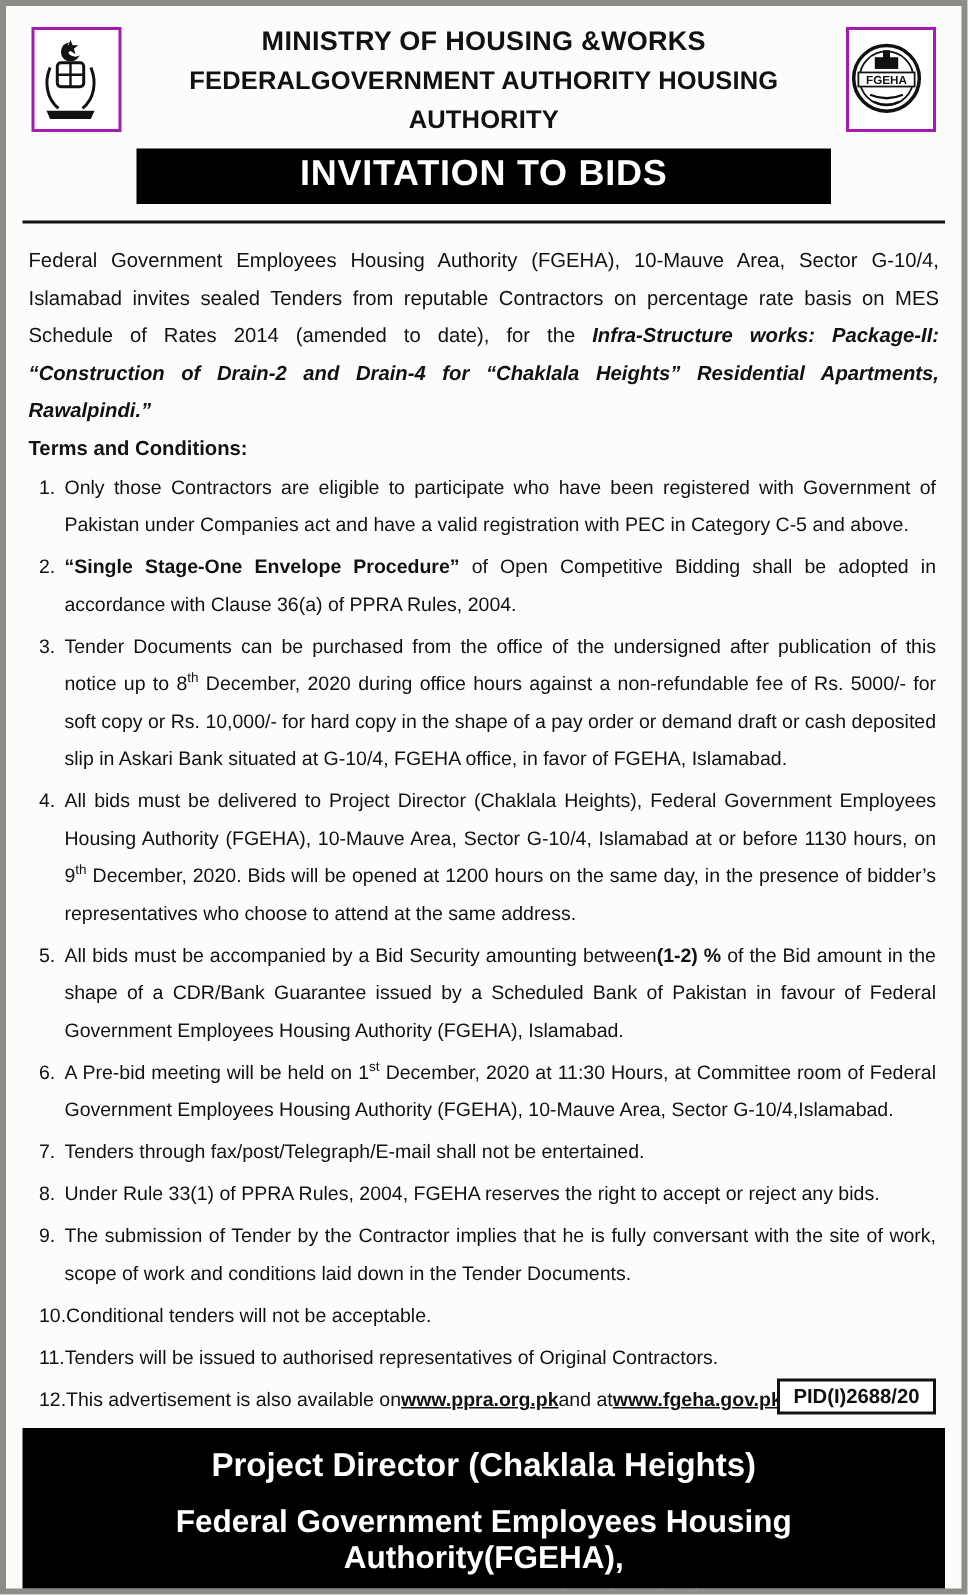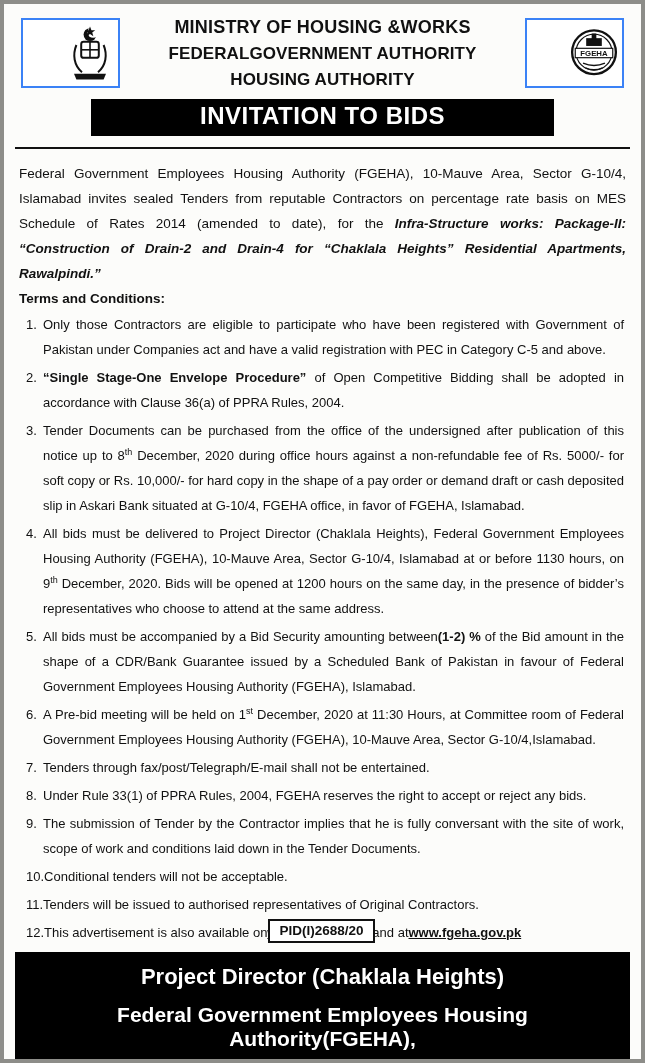--- a/index.html
+++ b/index.html
@@ -7,22 +7,22 @@
     width:645px; height:1063px; box-sizing:border-box;
     background:#fcfcfa; border:4px solid #8d8d89;
     padding:6px 11px 8px; position:relative;
     display:flex; flex-direction:column; overflow:hidden;
     color:#111;
   }
   
   .header { border-bottom:2px solid #111; padding-bottom:11px; }
   .header-row { display:flex; align-items:center; gap:10px; padding:4px 6px 0; }
   .logo-box {
-    width:56px; height:66px; border:2px solid #3b82f6; background:#fff;
-    display:flex; align-items:center; justify-content:center; flex:0 0 auto;padding-left:39px;
+    width:56px; height:66px; border:2px solid #a21caf; background:#fff;
+    display:flex; align-items:center; flex:0 0 auto;
   }
   .header-center { flex:1; text-align:center; font-weight:bold; line-height:1.5; }
   .header-line1 { font-size:18px; letter-spacing:0.2px; }
   .header-line2 { font-size:17px; letter-spacing:0.1px; }
   .title-bar {
     margin:7px 76px 0; background:#000; color:#fff;
     font-weight:bold; font-size:24px; letter-spacing:0.5px;
     text-align:center; padding:3px 0 6px;
   }
   
@@ -30,21 +30,21 @@
   .intro { text-align:justify; line-height:25px; margin:2px 0 0; font-size:13.5px; }
   .intro .em { font-weight:bold; font-style:italic; }
   .tc-heading { font-weight:bold; font-size:13.5px; line-height:25px; }
   .terms-list { margin-top:1px; }
   .term { display:flex; line-height:25px; margin-bottom:3px; }
   .term .num { flex:0 0 24px; padding-left:7px; box-sizing:border-box; }
   .term .tbody { flex:1; text-align:justify; padding-right:2px; }
   .term b { font-weight:bold; }
   .term sup { font-size:9px; line-height:0; vertical-align:super; }
   .term .url { text-decoration:underline; font-weight:bold; }
-  .pid-row { display:flex; justify-content:center; margin-top:-29px; padding-right:2px; position:relative; }
+  .pid-row { display:flex; justify-content:flex-end; margin-top:-29px; padding-right:2px; position:relative; }
   .pid-badge { border:2px solid #111; background:#fff; font-weight:bold; font-size:13.5px; padding:2px 9px 3px; }
   
   .footer { background:#000; color:#fff; text-align:center; margin-top:9px; padding:9px 12px 11px; }
   .f1 { font-size:22px; font-weight:bold; margin:3px 0 0; }
   .f2 { font-size:21px; font-weight:bold; margin:13px 0 6px; }
   .f3 { font-size:15px; font-weight:bold; margin:0 0 10px; }
   svg { display:block; }
   svg text { font-family:"Liberation Sans", sans-serif; }
 </style>
 </head>

